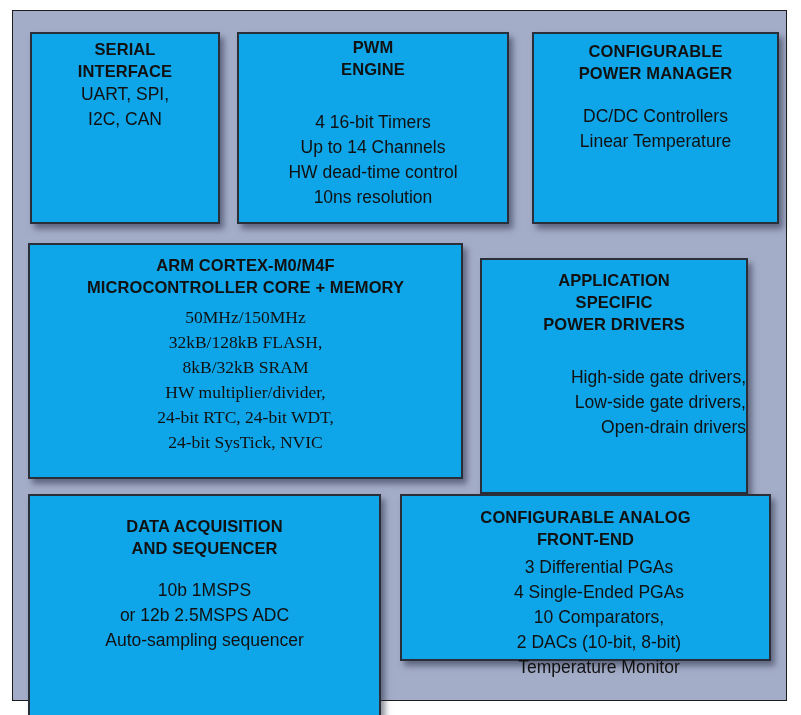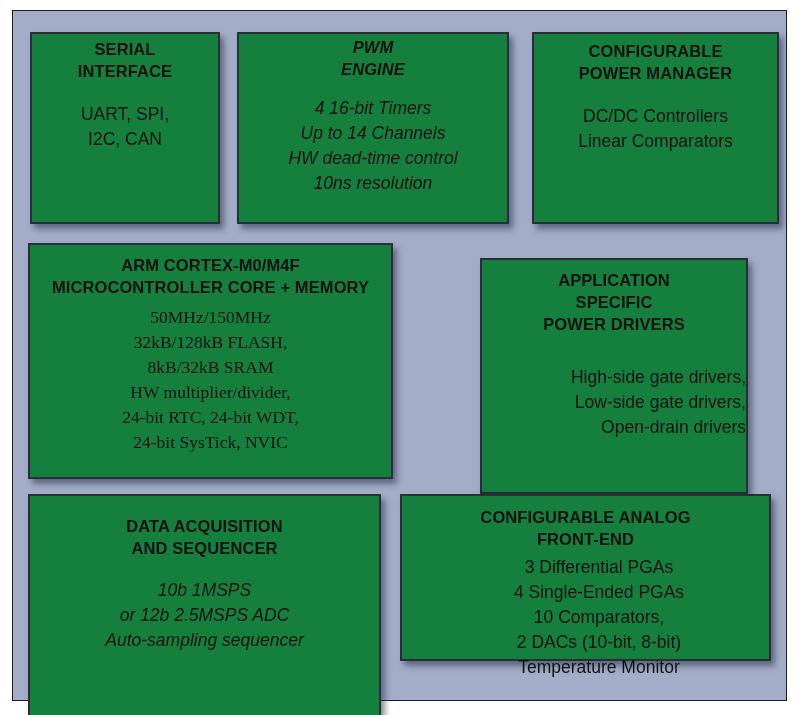--- a/index.html
+++ b/index.html
@@ -3,62 +3,62 @@
 <meta charset="utf-8">
 <style>
   html, body { margin: 0; padding: 0; background: #ffffff; }
   body { width: 801px; height: 715px; position: relative; overflow: hidden; }
   .frame {
     position: absolute; left: 12px; top: 10px; width: 775px; height: 691px;
     background: #a4adc8; border: 1px solid #1c1c1c; box-sizing: border-box;
   }
   .block {
     position: absolute; box-sizing: border-box;
-    background: #15803d; border: 2px solid #2a2e38;
+    background: #0ea5e9; border: 2px solid #2a2e38;
     box-shadow: 4px 5px 6px rgba(40,45,70,0.55);
     text-align: center; color: #111111;
     font-family: "Liberation Sans", sans-serif;
   }
   .title {
     font-weight: bold; font-size: 16.5px; line-height: 22px; letter-spacing: 0.1px;
     white-space: pre-line;
   }
   .body {
     font-size: 17.5px; line-height: 25px; white-space: pre-line;
   }
 </style>
 </head>
 <body>
 
 <div class="frame"></div>
 
 <div class="block" style="left:30px; top:32px; width:190px; height:192px; padding-top:4px;">
   <div class="title">SERIAL
 INTERFACE</div>
-  <div class="body" style="margin-top:20px;">UART, SPI,
+  <div class="body" style="">UART, SPI,
 I2C, CAN</div>
 </div>
 
-<div class="block" style="left:237px; top:32px; width:272px; height:192px; padding-top:2px;font-style:italic;">
+<div class="block" style="left:237px; top:32px; width:272px; height:192px; padding-top:2px;">
   <div class="title">PWM
 ENGINE</div>
-  <div class="body" style="margin-top:16px;">4 16-bit Timers
+  <div class="body" style="margin-top:30px;">4 16-bit Timers
 Up to 14 Channels
 HW dead-time control
 10ns resolution</div>
 </div>
 
 <div class="block" style="left:532px; top:32px; width:247px; height:192px; padding-top:6px;">
   <div class="title">CONFIGURABLE
 POWER MANAGER</div>
   <div class="body" style="margin-top:20px;">DC/DC Controllers
-Linear Comparators</div>
+Linear Temperature</div>
 </div>
 
-<div class="block" style="left:28px; top:243px; width:365px; height:236px; padding-top:9px;">
+<div class="block" style="left:28px; top:243px; width:435px; height:236px; padding-top:9px;">
   <div class="title">ARM CORTEX-M0/M4F
 MICROCONTROLLER CORE + MEMORY</div>
   <div class="body" style="margin-top:7px;font-family:Liberation Serif, serif;">50MHz/150MHz
 32kB/128kB FLASH,
 8kB/32kB SRAM
 HW multiplier/divider,
 24-bit RTC, 24-bit WDT,
 24-bit SysTick, NVIC</div>
 </div>
 
@@ -67,21 +67,21 @@
 SPECIFIC
 POWER DRIVERS</div>
   <div class="body" style="margin-top:30px;text-align:right;">High-side gate drivers,
 Low-side gate drivers,
 Open-drain drivers</div>
 </div>
 
 <div class="block" style="left:28px; top:494px; width:353px; height:238px; padding-top:19px;">
   <div class="title">DATA ACQUISITION
 AND SEQUENCER</div>
-  <div class="body" style="margin-top:19px;font-style:italic;">10b 1MSPS
+  <div class="body" style="margin-top:19px;">10b 1MSPS
 or 12b 2.5MSPS ADC
 Auto-sampling sequencer</div>
 </div>
 
 <div class="block" style="left:400px; top:494px; width:371px; height:167px; padding-top:10px;">
   <div class="title">CONFIGURABLE ANALOG
 FRONT-END</div>
   <div class="body" style="margin-top:5px;margin-left:27px;">3 Differential PGAs
 4 Single-Ended PGAs
 10 Comparators,

